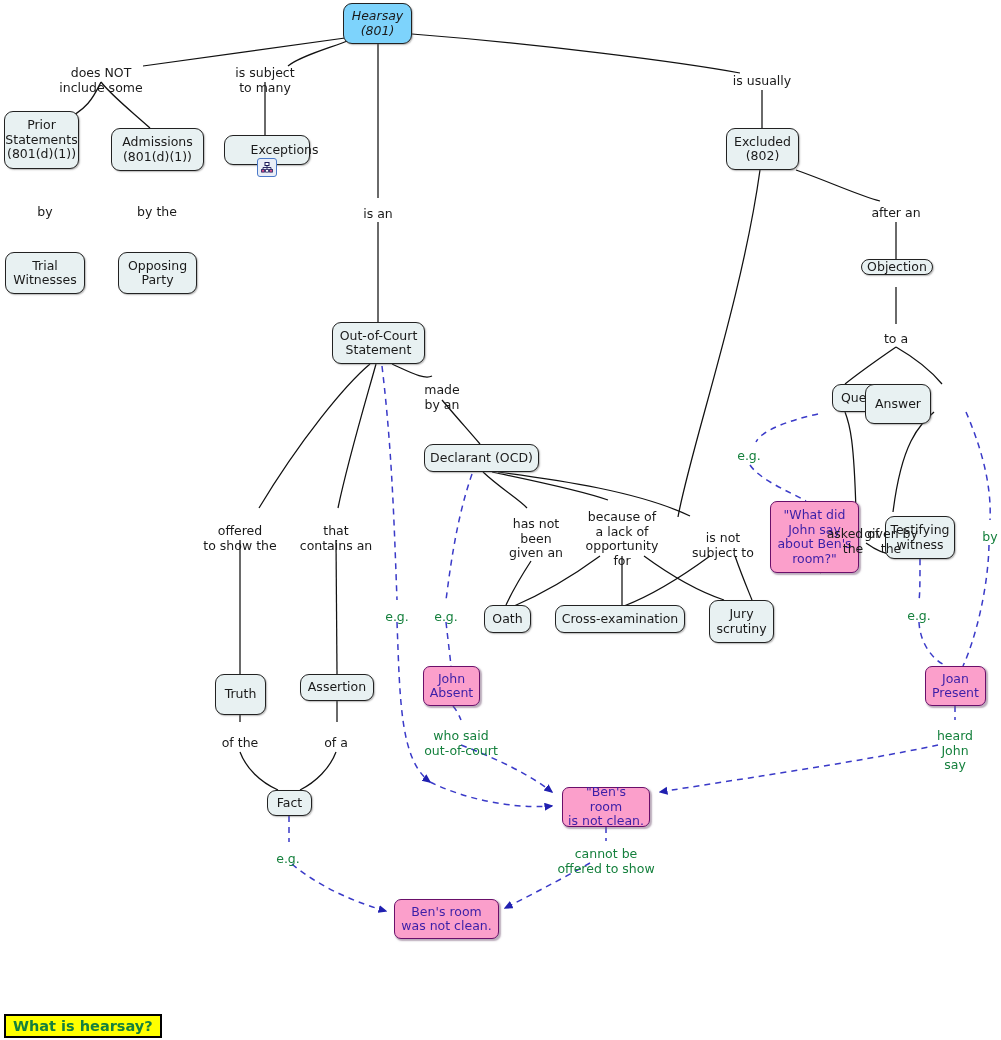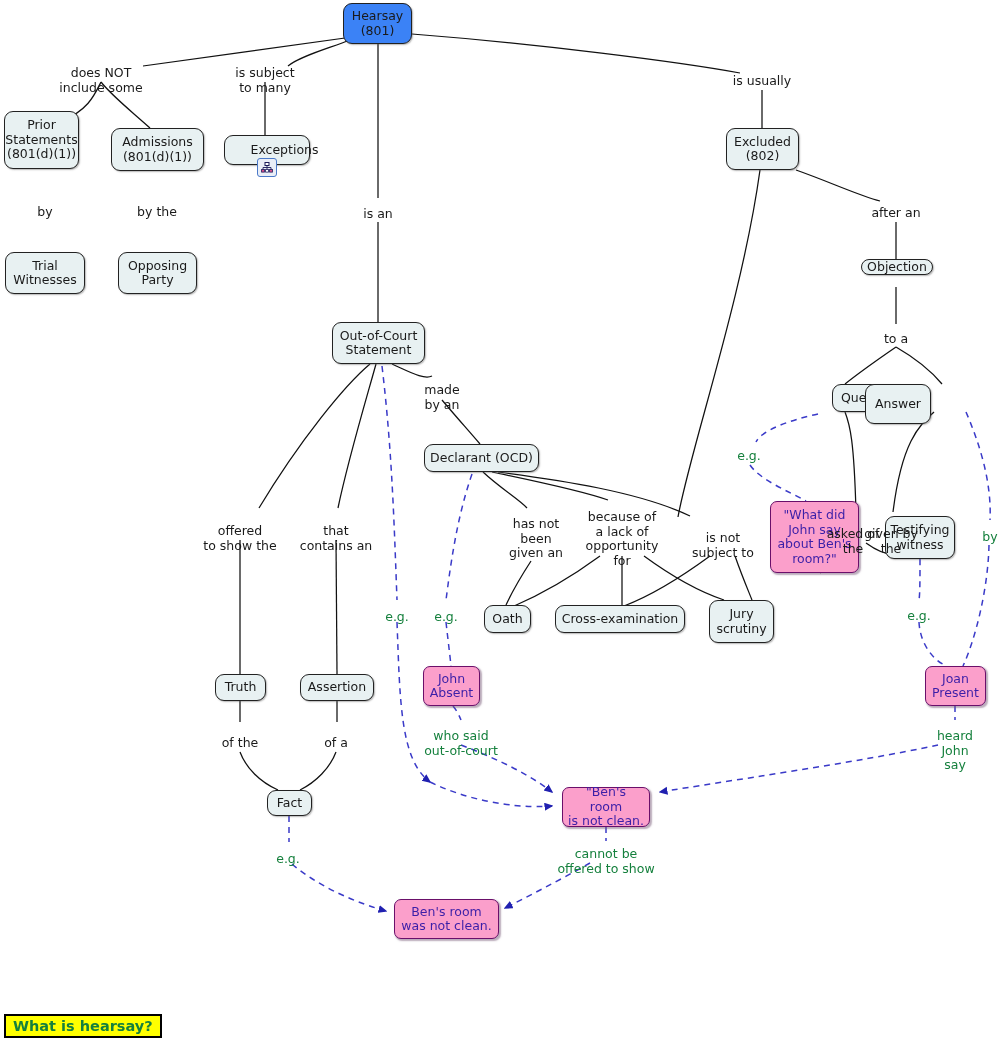--- a/index.html
+++ b/index.html
@@ -36,21 +36,22 @@
     border-radius: 9px;
     background: #e8f1f2;
     color: #1a1a1a;
     font-size: 12.5px;
     line-height: 14.5px;
     padding: 2px 5px;
     white-space: pre-line;
     box-shadow: 1px 1px 1.5px rgba(90,90,90,0.45);
   }
   .node.root {
-    background: #3b82f6;
+    background: #7dd3fc;
+    font-style: italic;
   }
   .node.pink {
     background: #fb9fcb;
     border: 1.4px solid #6a0f6a;
     color: #3b1fa8;
     border-radius: 7px;
     box-shadow: 1.5px 1.5px 1.5px rgba(120,90,120,0.5);
   }
   .edge-label {
     position: absolute;
@@ -216,21 +217,21 @@
       <div class="node pink" style="left: 770px; top: 501px; width: 89px; height: 72px;">"What did
 John say
 about Ben's
 room?"</div>
       <div class="node" style="left: 885px; top: 516px; width: 70px; height: 43px;">Testifying
 witness</div>
       <div class="node" style="left: 484px; top: 605px; width: 47px; height: 28px;">Oath</div>
       <div class="node" style="left: 555px; top: 605px; width: 130px; height: 28px;">Cross-examination</div>
       <div class="node" style="left: 709px; top: 600px; width: 65px; height: 43px;">Jury
 scrutiny</div>
-      <div class="node" style="left: 215px; top: 674px; width: 51px; height: 27px;">Truth</div>
+      <div class="node" style="left: 215px; top: 674px; width: 51px; height: 41px;">Truth</div>
       <div class="node" style="left: 300px; top: 674px; width: 74px; height: 27px;">Assertion</div>
       <div class="node pink" style="left: 423px; top: 666px; width: 57px; height: 40px;">John
 Absent</div>
       <div class="node pink" style="left: 925px; top: 666px; width: 61px; height: 40px;">Joan
 Present</div>
       <div class="node" style="left: 267px; top: 790px; width: 45px; height: 26px;">Fact</div>
       <div class="node pink" style="left: 562px; top: 787px; width: 88px; height: 40px;">"Ben's room
 is not clean.</div>
       <div class="node pink" style="left: 394px; top: 899px; width: 105px; height: 40px;">Ben's room
 was not clean.</div>

